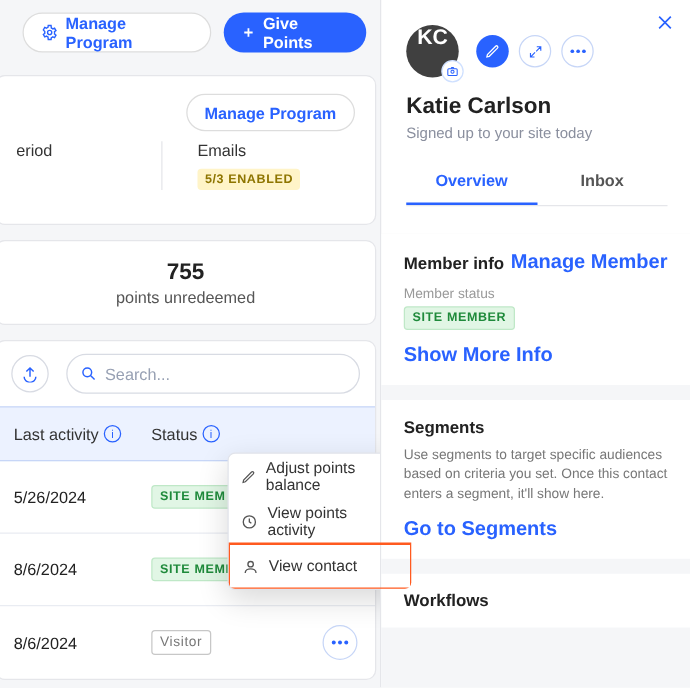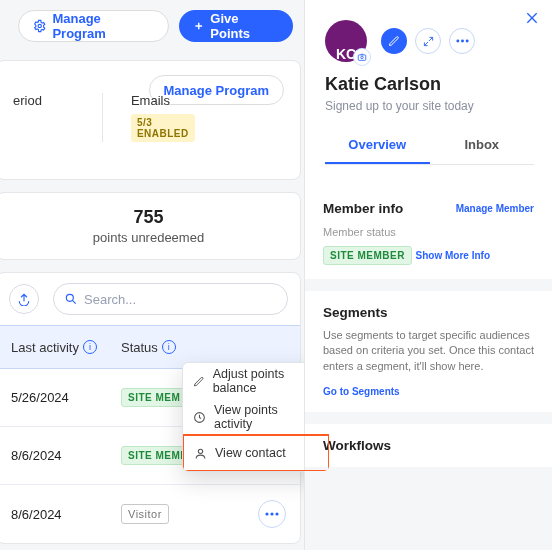--- a/index.html
+++ b/index.html
@@ -9,21 +9,21 @@
   .left { position:absolute; left:4px; top:0; width:303px; height:550px; }
 
   
   .topbar { display:flex; align-items:center; padding:10px 14px; }
   .btn { display:flex; align-items:center; gap:6px; border-radius:20px; font-size:13px; font-weight:600; cursor:pointer; height:32px; padding:0 14px; }
   .btn-outline { background:#fff; border:1px solid #ddd; color:#2962ff; }
   .btn-primary { background:#2962ff; border:none; color:#fff; margin-left:10px; }
 
   .card { background:#fff; border:1px solid #e5e6ea; border-radius:8px; margin:8px 6px 12px -8px; padding:14px 16px; }
   .card-inner-btn { float:right; }
-  .subhead-row { display:flex; gap:60px; margin-top:18px; font-size:13px; color:#333; }
+  .subhead-row { display:flex; gap:87px; margin-top:38px; font-size:13px; color:#333; }
   .emails-section .elabel { color:#333; margin-bottom:6px;}
   .pill-tag { display:inline-block; font-size:10px; font-weight:700; letter-spacing:.5px; padding:3px 6px; border-radius:3px; }
   .pill-yellow { background:#fff4c8; color:#8e7500; }
   .pill-green { background:#e1f6e5; color:#1f8a3b; border:1px solid #bfe8c7; }
   .pill-gray  { background:#fff; border:1px solid #c7c7c7; color:#777; }
 
   
   .points-card { text-align:center; }
   .points-num { font-size:18px; font-weight:700; color:#222; }
   .points-lbl { font-size:13px; color:#555; margin-top:2px; }
@@ -51,38 +51,38 @@
   
   .context-menu { position:absolute; left:178px; top:362px; width:148px; background:#fff; border:1px solid #e1e3ea; border-radius:6px; box-shadow:0 8px 24px rgba(0,0,0,.15); overflow:hidden; }
   .menu-item { display:flex; align-items:center; gap:8px; height:36px; padding:0 10px; font-size:12.5px; color:#333; cursor:pointer; }
   .menu-item.highlight { border:2px solid #ff5a1f; margin:-1px; position:relative; z-index:2; height:38px;}
 
   
   .right-panel { position:absolute; right:0; top:0; width:248px; height:550px; background:#fff; border-left:1px solid #e5e6ea; overflow:hidden; }
   .rp-close { position:absolute; top:10px; right:12px; color:#2962ff; cursor:pointer; font-size:18px;}
   .rp-header { padding:20px 18px 10px 20px; }
   .avatar-row { display:flex; align-items:center; gap:14px; }
-  .avatar { width:42px; height:42px; border-radius:50%; background:#701a75; color:#fff; font-weight:700; font-size:14px; display:flex; align-items:flex-end; justify-content:center; position:relative;}
+  .avatar { width:42px; height:42px; border-radius:50%; background:#404040; color:#fff; font-weight:700; font-size:17px; display:flex; align-items:flex-start; justify-content:center; position:relative;}
   .avatar-cam { position:absolute; bottom:-4px; right:-4px; width:18px; height:18px; border-radius:50%; background:#fff; border:1px solid #cfe0ff; display:flex; align-items:center; justify-content:center;}
   .hdr-actions { display:flex; gap:8px; }
   .circle-btn { width:26px; height:26px; border-radius:50%; border:1px solid #c7d6f7; display:flex; align-items:center; justify-content:center; color:#2962ff; cursor:pointer; font-size:12px;}
   .circle-btn.filled { background:#2962ff; color:#fff; border:none;}
   .rp-name { margin-top:12px; font-size:18px; font-weight:700; color:#222;}
   .rp-sub { font-size:12px; color:#8a8f9e; margin-top:4px;}
 
   
   .rp-tabs { display:flex; margin-top:14px; border-bottom:1px solid #e5e6ea; }
   .rp-tab { flex:1; text-align:center; font-size:13px; font-weight:600; color:#555; padding:10px 0; cursor:pointer;}
   .rp-tab.active { color:#2962ff; border-bottom:2px solid #2962ff;}
 
   .rp-body { background:#f5f6f8; height:100%; }
   .rp-section { background:#fff; margin:12px 0 0 0; padding:14px 18px; }
   .rp-section-head { display:flex; justify-content:space-between; align-items:center; margin-bottom:10px;}
   .rp-section-title { font-size:13.5px; font-weight:700; color:#222;}
-  .rp-link { font-size:10px; font-weight:600; color:#2962ff; cursor:pointer;}
+  .rp-link { font-size:16px; font-weight:600; color:#2962ff; cursor:pointer;}
   .rp-small-label { font-size:11px; color:#999; }
   .rp-para { font-size:11px; color:#777; line-height:1.4; }
   .roles-row { position:relative; margin-top:10px;}
   .roles-row .rp-link.learn { position:absolute; right:0; top:18px;}
 
   svg { display:block; }
 </style>
 </head>
 <body>
 

